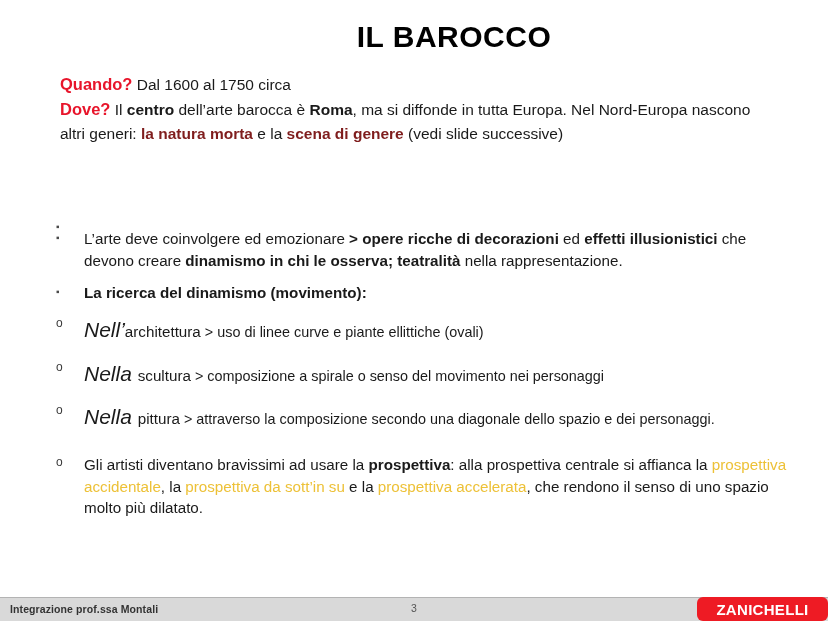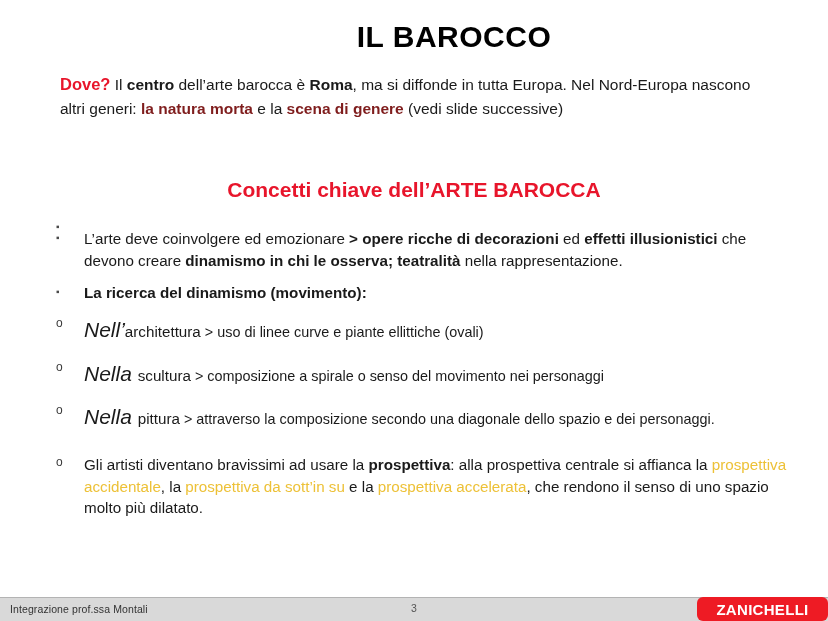--- a/index.html
+++ b/index.html
@@ -127,20 +127,21 @@
     background: #d9d9d9;
     border-top: 1px solid #b3b3b3;
   }
   .footer-left {
     position: absolute;
     left: 10px;
     top: 603px;
     font-size: 10.5px;
     color: #333333;
     letter-spacing: 0.1px;
+    font-weight: bold;
   }
   .footer-page {
     position: absolute;
     left: 0;
     top: 602px;
     width: 828px;
     text-align: center;
     font-size: 10.5px;
     color: #555555;
   }
@@ -166,25 +167,27 @@
 </style>
 </head>
 <body>
 
 <div class="slide">
 
   <div class="title">IL BAROCCO</div>
 
   <div class="intro">
     <div>
+      <span class="q">Quando?</span><span> Dal 1600 al 1750 circa</span>
+    </div>
+    <div>
       <span class="q">Dove?</span><span> Il </span><span class="b">centro</span><span> dell’arte barocca è </span><span class="b">Roma</span><span>, ma si diffonde in tutta Europa. Nel Nord-Europa nascono altri generi: </span><span class="yellow-b">la natura morta</span><span> e la </span><span class="yellow-b">scena di genere</span><span> (vedi slide successive)</span>
     </div>
   </div>
 
-  <div class="subheading">Concetti chiave dell’ARTE BAROCCA</div>
 
   <div class="body" id="bullet-list">
       <div class="bullet sq"><span class="marker">▪</span></div>
       <div class="bullet sq"><span class="marker">▪</span><span><span>L’arte deve coinvolgere ed emozionare </span><span class="b">&gt; opere ricche di decorazioni</span><span> ed </span><span class="b">effetti illusionistici</span><span> che devono creare </span><span class="b">dinamismo in chi le osserva; teatralità</span><span> nella rappresentazione.</span></span></div>
       <div class="bullet sq"><span class="marker">▪</span><span><span class="b">La ricerca del dinamismo (movimento):</span></span></div>
       <div class="bullet circ"><span class="marker">o</span><span><span class="big">Nell’</span><span>architettura</span><span class="small"> &gt; uso di linee curve e piante ellittiche (ovali)</span></span></div>
       <div class="bullet circ"><span class="marker">o</span><span><span class="big">Nella </span><span>scultura</span><span class="small"> &gt; composizione a spirale o senso del movimento nei personaggi</span></span></div>
       <div class="bullet circ"><span class="marker">o</span><span><span class="big">Nella </span><span>pittura</span><span class="small"> &gt; attraverso la composizione secondo una diagonale dello spazio e dei personaggi.</span></span></div>
       <div class="bullet circ gap-top"><span class="marker">o</span><span><span>Gli artisti diventano bravissimi ad usare la </span><span class="b">prospettiva</span><span>: alla prospettiva centrale si affianca la </span><span class="yellow">prospettiva accidentale</span><span>, la </span><span class="yellow">prospettiva da sott’in su</span><span> e la </span><span class="yellow">prospettiva accelerata</span><span>, che rendono il senso di uno spazio molto più dilatato.</span></span></div>
     </div>

